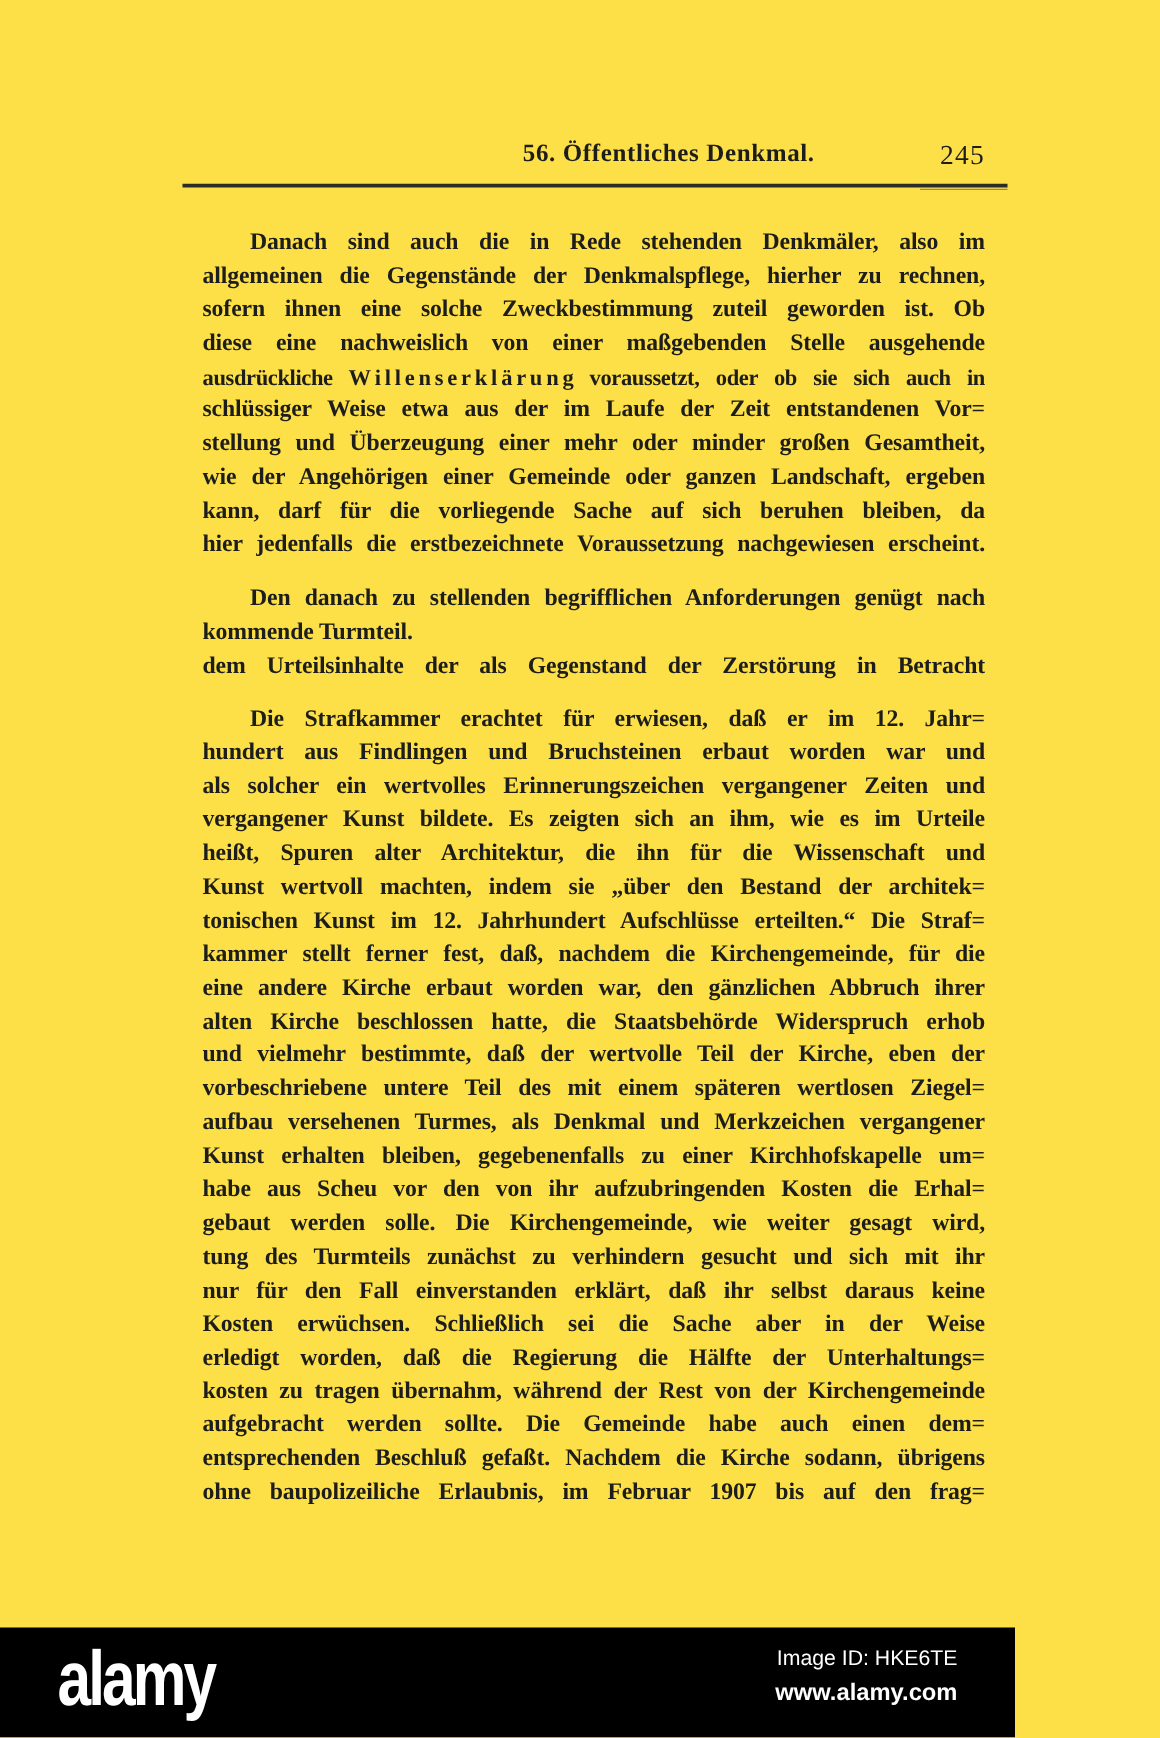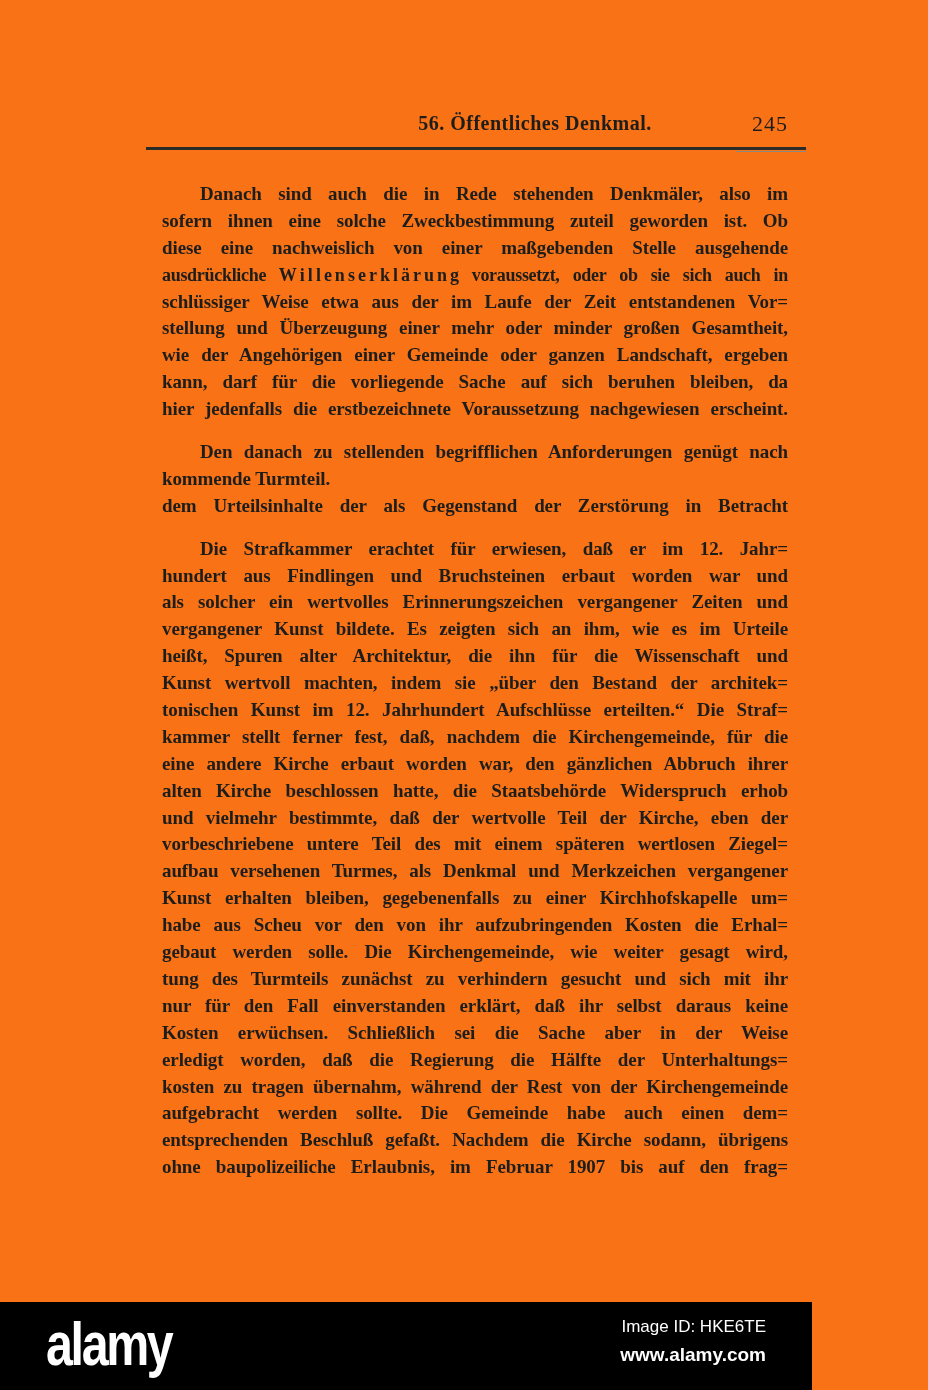--- a/index.html
+++ b/index.html
@@ -1,17 +1,17 @@
 <!DOCTYPE html>
 <html><head>
 <meta charset="utf-8">
 <style>
   html,body{margin:0;padding:0;}
   body{width:928px;height:1390px;background:#e9e9e7;font-family:"Liberation Serif",serif;}
-  .scan-page{position:relative;width:928px;height:1390px;background:#f97316;overflow:hidden;color:#1d1d1b;}
+  .scan-page{position:relative;width:928px;height:1390px;background:#fde047;overflow:hidden;color:#1d1d1b;}
 
   
   .running-head{position:absolute;left:146px;top:112px;width:658px;height:32px;font-size:20px;font-weight:bold;}
   .head-title{position:absolute;left:120px;width:538px;text-align:center;letter-spacing:0.5px;}
   .page-number{position:absolute;right:16px;top:-1px;font-weight:normal;font-size:22px;letter-spacing:1px;text-align:center;}
   .head-rule{position:absolute;left:146px;top:147px;width:660px;height:2.5px;background:#2b2b28;}
   .head-rule:after{content:"";position:absolute;right:0;top:4px;width:70px;height:1px;background:#8a8a85;}
 
   
   .textblock{position:absolute;left:146px;top:165px;width:658px;font-size:19px;font-weight:bold;line-height:26.9px;letter-spacing:-0.1px;}
@@ -37,20 +37,21 @@
   <div class="running-head">
     <div class="head-title">56. Öffentliches Denkmal.</div>
     <div class="page-number">245</div>
   </div>
   <div class="head-rule"></div>
 
   <div class="textblock">
 
     <div class="para">
       <div class="line first">Danach sind auch die in Rede stehenden Denkmäler, also im</div>
+      <div class="line">allgemeinen die Gegenstände der Denkmalspflege, hierher zu rechnen,</div>
       <div class="line">sofern ihnen eine solche Zweckbestimmung zuteil geworden ist.  Ob</div>
       <div class="line">diese eine nachweislich von einer maßgebenden Stelle ausgehende</div>
       <div class="line tight">ausdrückliche W i l l e n s e r k l ä r u n g voraussetzt, oder ob sie sich auch in</div>
       <div class="line">schlüssiger Weise etwa aus der im Laufe der Zeit entstandenen Vor=</div>
       <div class="line">stellung und Überzeugung einer mehr oder minder großen Gesamtheit,</div>
       <div class="line">wie der Angehörigen einer Gemeinde oder ganzen Landschaft, ergeben</div>
       <div class="line">kann, darf für die vorliegende Sache auf sich beruhen bleiben, da</div>
       <div class="line">hier jedenfalls die erstbezeichnete Voraussetzung nachgewiesen erscheint.</div>
     </div>
 

